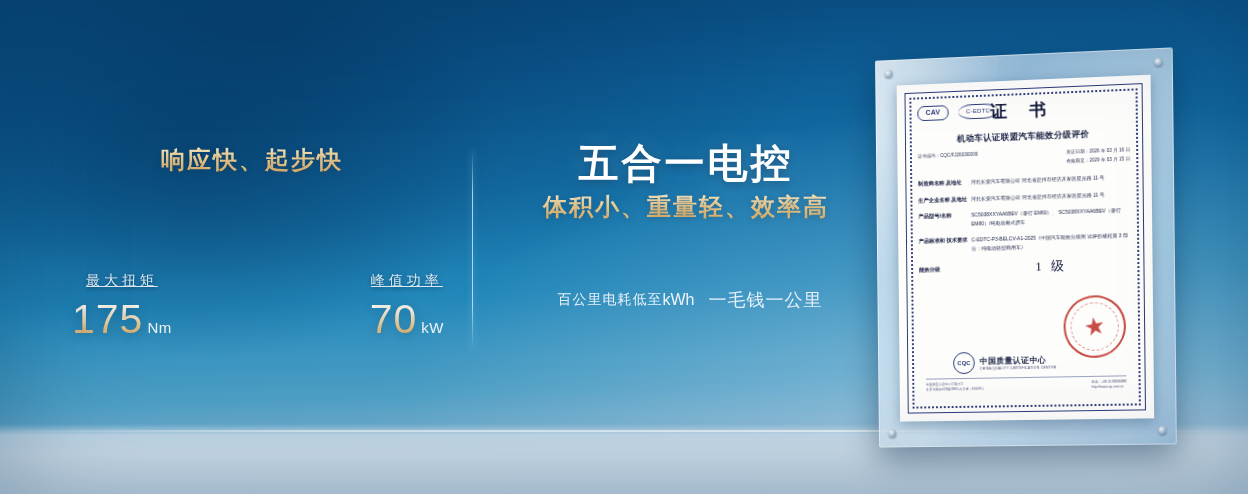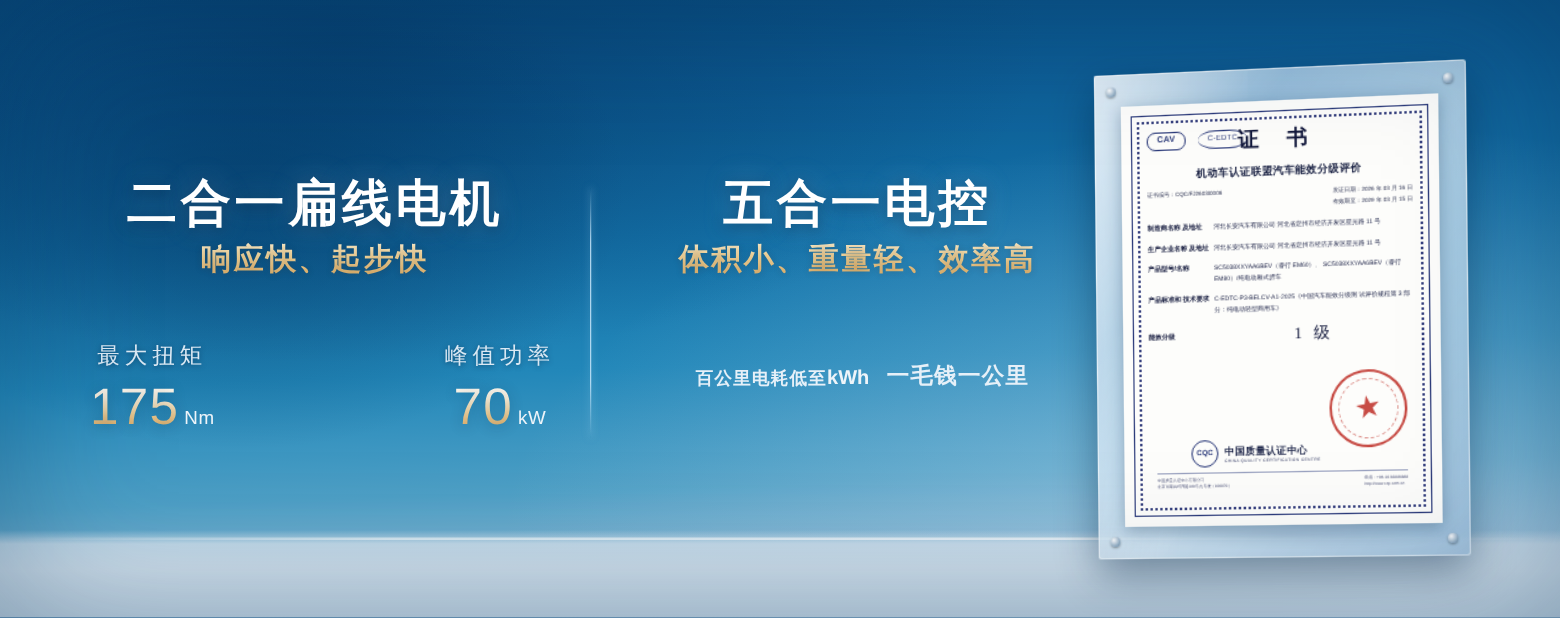--- a/index.html
+++ b/index.html
@@ -27,34 +27,34 @@
 
   .headline{font-size:40px;font-weight:700;letter-spacing:3px;color:#fff;line-height:1.18;
     text-shadow:0 2px 10px rgba(0,30,60,.45), 0 0 22px rgba(160,210,240,.30);}
   .subline{margin-top:4px;font-size:24px;font-weight:700;letter-spacing:2px;
     background:linear-gradient(180deg,#fbf0d5 0%,#f3d69a 45%,#d8a862 100%);
     -webkit-background-clip:text;background-clip:text;color:transparent;
     text-shadow:0 1px 6px rgba(60,30,0,.18);}
 
   .stats{position:absolute;left:72px;top:272px;width:372px;display:flex;justify-content:space-between;align-items:flex-end;}
   .stat{text-align:center;}
-  .stat .label{font-size:18px;letter-spacing:4px;color:#dbe9f4;white-space:nowrap;
-    text-shadow:0 1px 4px rgba(0,30,60,.5);}
+  .stat .label{font-size:14px;letter-spacing:4px;color:#dbe9f4;white-space:nowrap;
+    text-shadow:0 1px 4px rgba(0,30,60,.5);text-decoration:underline;}
   .stat .valline{margin-top:9px;display:flex;align-items:baseline;justify-content:center;}
   .num{font-size:41px;font-weight:400;letter-spacing:1px;line-height:1;
     background:linear-gradient(180deg,#ffffff 0%,#fdf2dd 32%,#eec98c 68%,#d7a35c 100%);
     -webkit-background-clip:text;background-clip:text;color:transparent;
     text-shadow:0 2px 10px rgba(0,30,60,.25);}
   .unit{margin-left:4px;font-size:15px;color:#eef4f9;letter-spacing:.5px;}
 
   .divider{position:absolute;left:472px;top:150px;width:1px;height:200px;
     background:linear-gradient(180deg, rgba(186,221,243,0) 0%, rgba(200,230,250,.85) 22%, rgba(200,230,250,.85) 78%, rgba(186,221,243,0) 100%);
     box-shadow:0 0 6px rgba(170,215,245,.55);}
 
-  .econ{position:absolute;left:500px;top:288px;width:380px;display:flex;align-items:flex-end;justify-content:center;font-weight:bold;}
+  .econ{position:absolute;left:500px;top:288px;width:380px;display:flex;align-items:center;justify-content:center;}
   .econ .pre{font-size:14px;color:#e6f0f8;letter-spacing:1px;}
   .econ .big{margin:0 6px 0 8px;font-size:44px;line-height:1;letter-spacing:1px;
     background:linear-gradient(180deg,#ffffff 0%,#fdf2dd 30%,#eec98c 70%,#d7a35c 100%);
     -webkit-background-clip:text;background-clip:text;color:transparent;}
   .econ .u{font-size:16px;color:#eef4f9;}
   .econ .tail{margin-left:14px;font-size:18px;color:#e6f0f8;letter-spacing:1px;}
 
   
   #frameWrap{position:absolute;left:876px;top:54px;width:300px;height:392px;
     transform:perspective(1400px) rotateY(-7deg) rotateZ(-0.6deg);transform-origin:50% 100%;}
@@ -118,21 +118,20 @@
 </head>
 <body>
 
 <div id="stage">
 
   <div class="glowL"></div>
   <div class="horizon"></div>
   <div class="horizon-line"></div>
 
   <div class="panel" id="panelA">
-    <div class="headline">二合一扁线电机</div>
     <div class="subline">响应快、起步快</div>
   </div>
 
   <div class="stats">
     <div class="stat">
       <div class="label">最大扭矩</div>
       <div class="valline">
         <span class="num">175</span>
         <span class="unit">Nm</span>
       </div>

